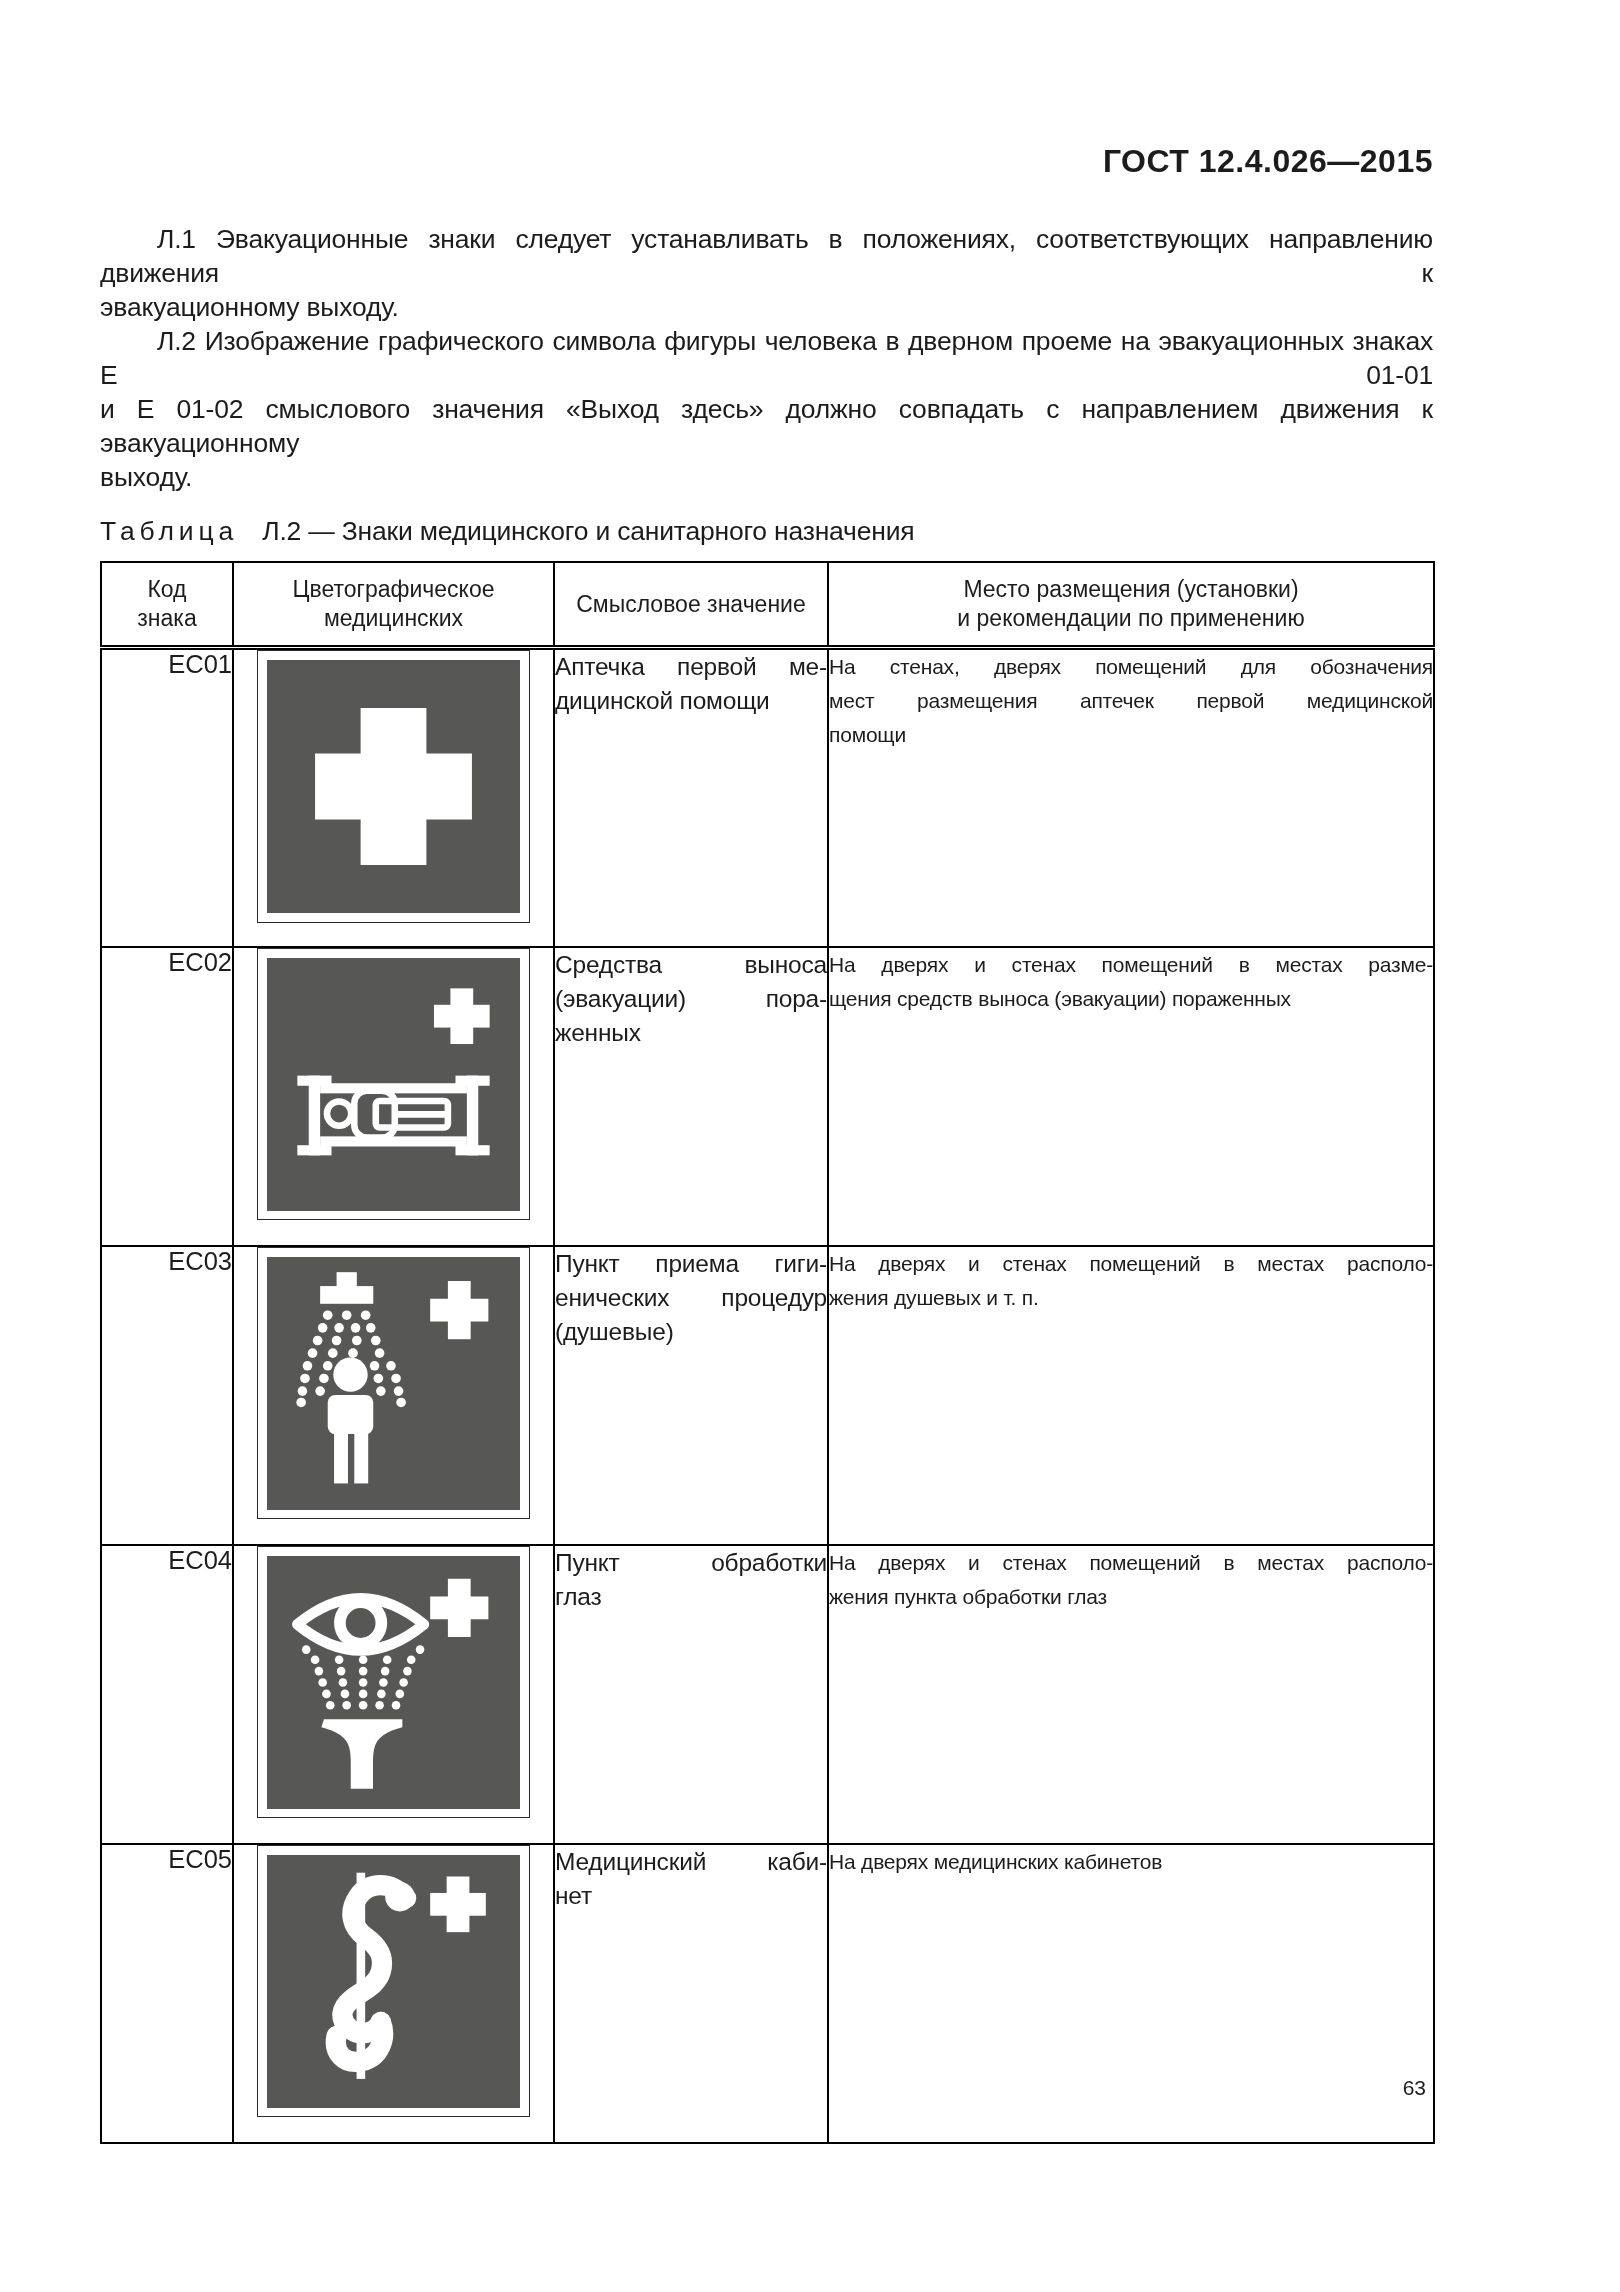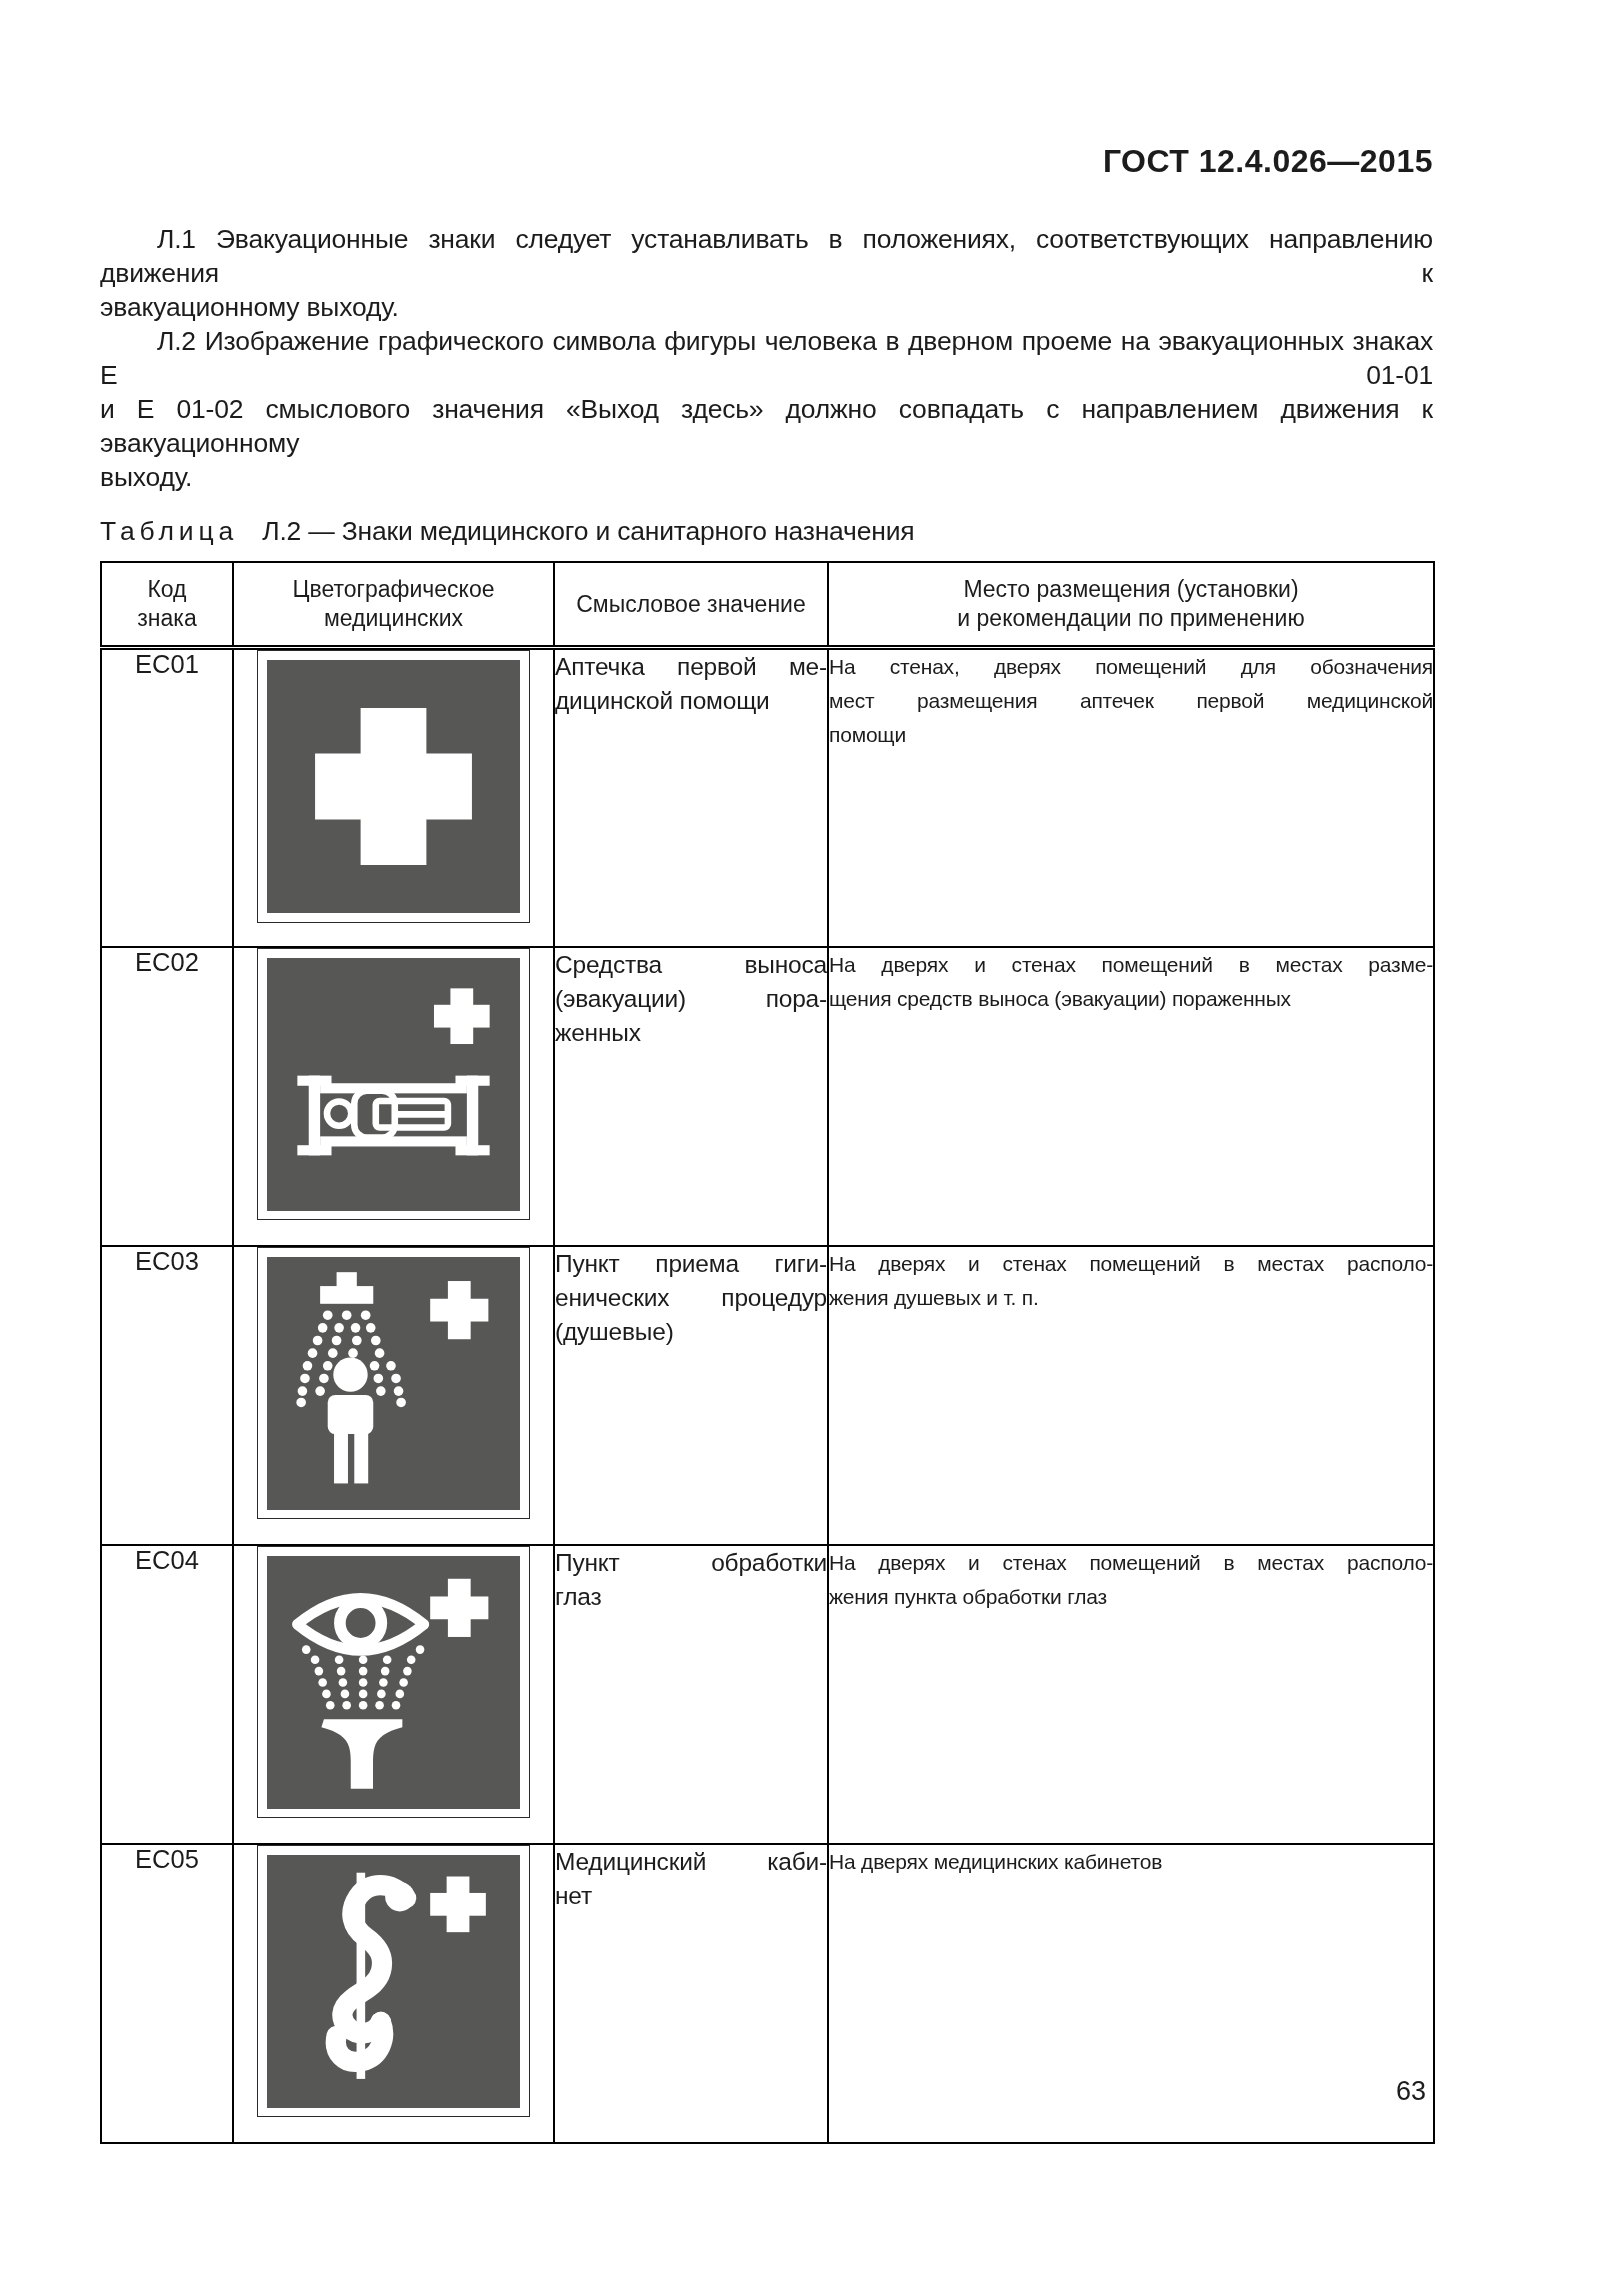--- a/index.html
+++ b/index.html
@@ -19,30 +19,30 @@
   .para .line:first-child{text-indent:57px;}
   .table-caption{margin-top:21.6px;margin-bottom:14.7px;font-size:26.5px;letter-spacing:-0.2px;}
   .cap-label{letter-spacing:4.9px;margin-right:24px;}
   table.signs-table{border-collapse:collapse;width:1333px;table-layout:fixed;}
   .signs-table th,.signs-table td{border:2px solid #000;padding:0;vertical-align:top;}
   .signs-table thead th{
     height:82px;vertical-align:middle;font-weight:400;font-size:23px;line-height:29px;
     text-align:center;border-bottom:5.9px double #000;
   }
   .signs-table tbody tr{height:299px;}
-  .code-cell{text-align:center;font-size:25.5px;padding-top:15.7px;}
+  .code-cell{text-align:right;font-size:25.5px;padding-top:15.7px;}
   .sign-cell{vertical-align:middle;}
   .sign-frame{
     width:253px;height:253px;margin:0 auto;background:#fff;
     border:1.5px solid #2a2a2a;padding:8.8px;box-sizing:content-box;
   }
   .sign-frame svg{display:block;width:253px;height:253px;}
   .meaning-cell{font-size:24.5px;line-height:34px;padding:13.7px 12.7px 0 13.7px;letter-spacing:-0.2px;}
   .placement-cell{font-size:21px;line-height:34px;padding:13.7px 17.6px 0 15.7px;letter-spacing:-0.2px;}
-  .page-number{position:absolute;top:2076px;right:194px;font-size:27px;}
+  .page-number{position:absolute;top:2076px;right:194px;font-size:21px;}
 </style>
 </head>
 <body>
 
 <div class="page">
 
   <div class="doc-header">ГОСТ 12.4.026—2015</div>
 
   <div class="content">
 

